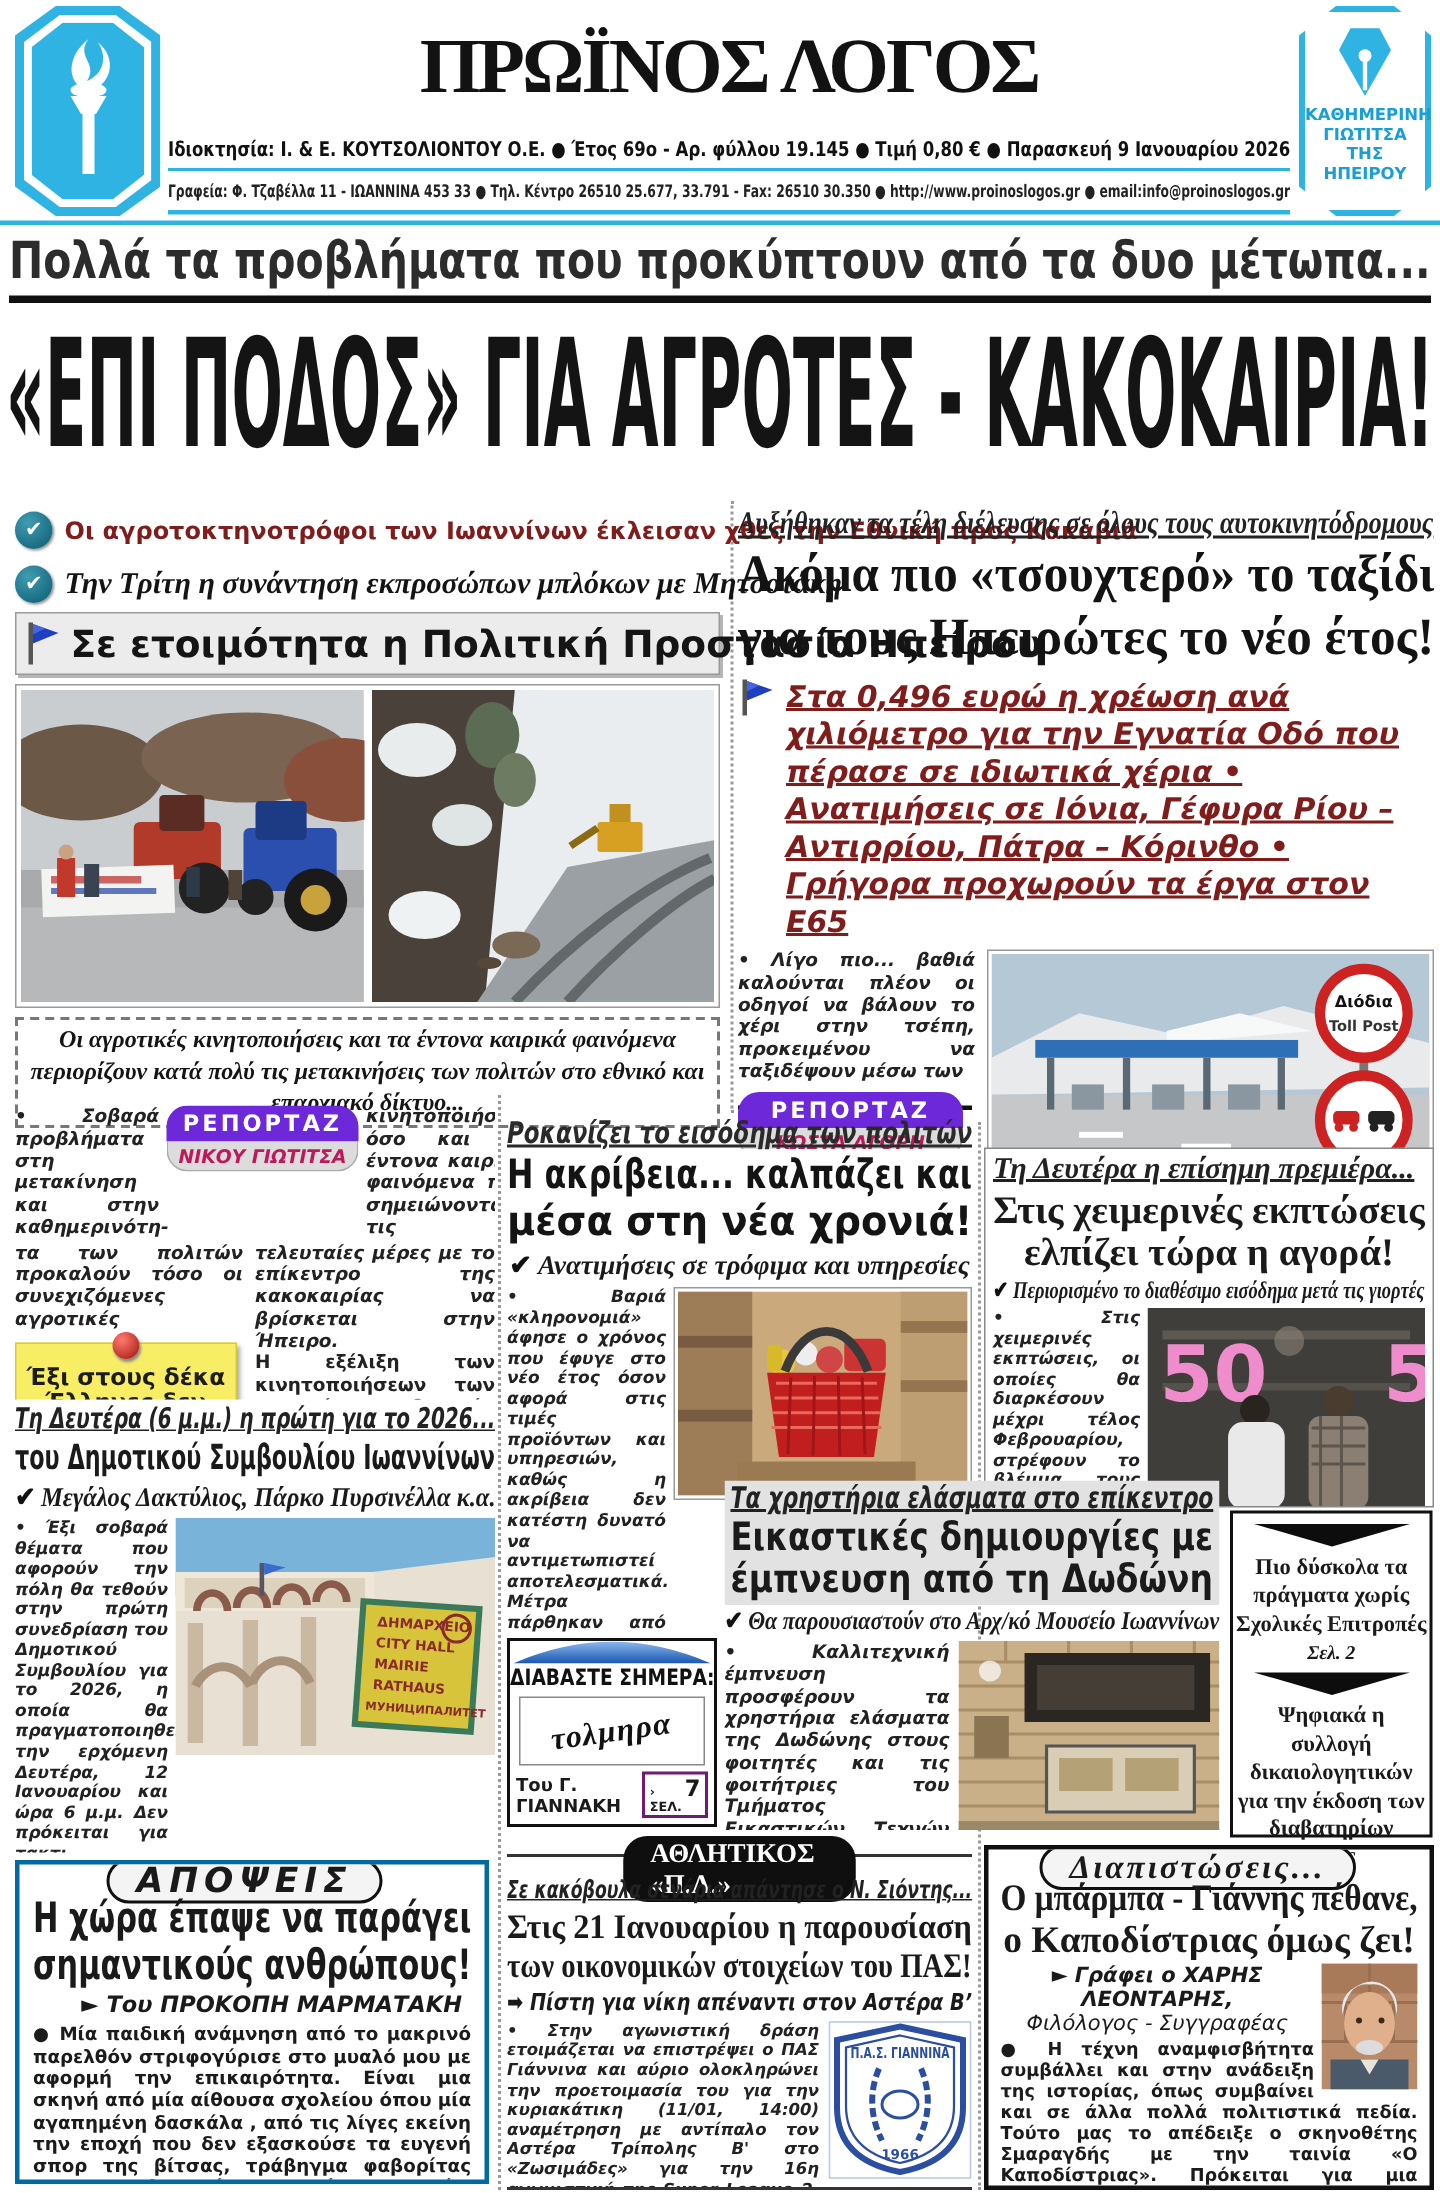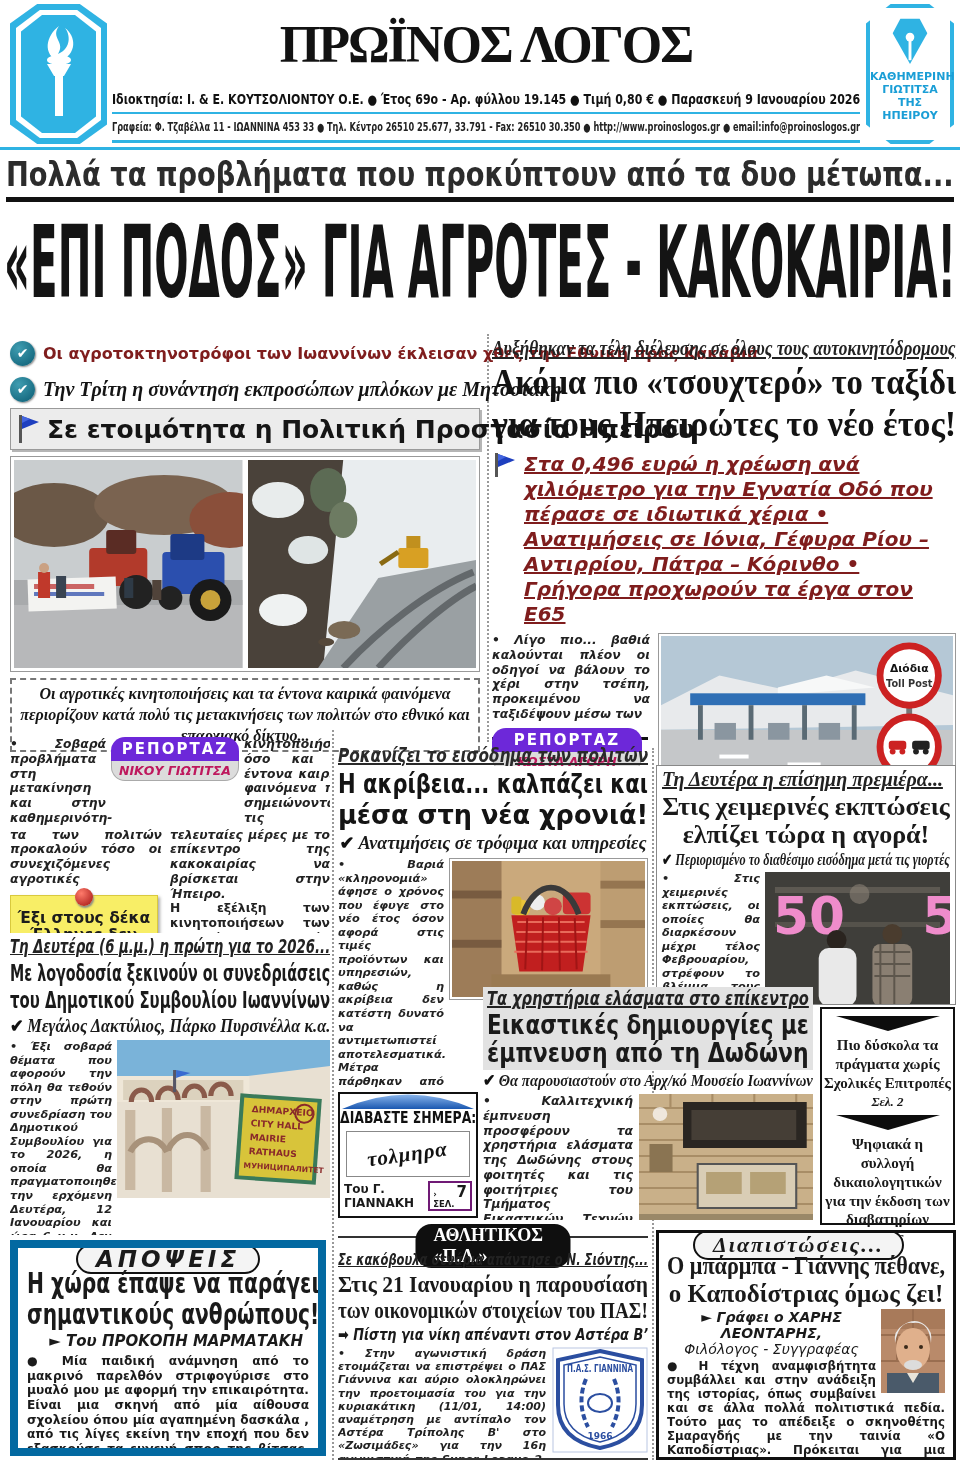--- a/index.html
+++ b/index.html
@@ -398,23 +398,20 @@
     <div class="serif" style="font-size:13px;font-weight:bold;font-style:italic;text-align:center;margin-top:2px;">Σελ. 2</div>
     <div class="chev"></div>
     <div class="serif" style="font-size:15px;font-weight:bold;text-align:center;line-height:1.25;">Ψηφιακά η συλλογή δικαιολογητικών για την έκδοση των διαβατηρίων</div>
     <div class="serif" style="font-size:13px;font-weight:bold;font-style:italic;text-align:center;margin-top:2px;">Σελ. 6</div>
   </div>
 
   <div class="abs" style="left:10px;top:935px;width:320px;height:300px;overflow:hidden;">
     <div class="fitwrap left" style="height:24px;line-height:22px;">
       <span class="fit kick" style="font-size: 19px; transform: scaleX(0.700219);">Τη Δευτέρα (6 μ.μ.) η πρώτη για το 2026...</span>
     </div>
-    <div class="fitwrap" style="height:28px;line-height:28px;">
-      <span class="fit" style="font-size: 23px; font-weight: bold; transform: scaleX(0.621359);">Με λογοδοσία ξεκινούν οι συνεδριάσεις</span>
-    </div>
     <div class="fitwrap" style="height:28px;line-height:26px;">
       <span class="fit" style="font-size: 23px; font-weight: bold; transform: scaleX(0.646465);">του Δημοτικού Συμβουλίου Ιωαννίνων</span>
     </div>
     <div class="fitwrap left" style="height:23px;line-height:22px;">
       <span class="fit checkline" style="font-size: 18px; transform: scaleX(0.909091);"><span class="checkmark">✔</span><span>Μεγάλος Δακτύλιος, Πάρκο Πυρσινέλλα κ.α.</span></span>
     </div>
     <div style="display:flex;gap:5px;margin-top:2px;">
       <div class="bt bt-sm" style="width:102px;flex:none;">• Έξι σοβαρά θέματα που αφορούν την πόλη θα τεθούν στην πρώτη συνεδρίαση του Δημοτικού Συμβουλίου για το 2026, η οποία θα πραγματοποιηθεί την ερχόμενη Δευτέρα, 12 Ιανουαρίου και ώρα 6 μ.μ. Δεν πρόκειται για τακτι-</div>
       <svg style="flex:1;height:158px;" viewBox="0 0 209 158" preserveAspectRatio="none">
         <rect width="209" height="158" fill="#e8e0d2"></rect>
@@ -436,21 +433,21 @@
           <text x="130" y="102" font-size="9" font-weight="bold" fill="#8a2a2a">MAIRIE</text>
           <text x="130" y="116" font-size="9" font-weight="bold" fill="#8a2a2a">RATHAUS</text>
           <text x="126" y="130" font-size="7.5" font-weight="bold" fill="#8a2a2a">МУНИЦИПАЛИТЕТ</text>
           <circle cx="182" cy="72" r="9" fill="none" stroke="#8a2a2a" stroke-width="2"></circle>
         </g>
       </svg>
     </div>
 
   </div>
 
-  <div class="abs" style="left:10px;top:1240px;width:316px;height:216px;border:8px solid #0369a1;box-sizing:border-box;padding:20px 9px 4px;overflow:hidden;">
+  <div class="abs" style="left:10px;top:1240px;width:316px;height:216px;border:3px solid #0369a1;box-sizing:border-box;padding:20px 9px 4px;overflow:hidden;">
     <div class="abs" style="top:-4px;left:58px;">
       <span class="pill-badge" style="font-size:23px;letter-spacing:4px;">ΑΠΟΨΕΙΣ</span>
     </div>
     <div class="fitwrap" style="height:32px;line-height:32px;">
       <span class="fit" style="font-size: 28px; font-weight: bold; transform: scaleX(0.724566);">Η χώρα έπαψε να παράγει</span>
     </div>
     <div class="fitwrap" style="height:32px;line-height:30px;">
       <span class="fit" style="font-size: 28px; font-weight: bold; transform: scaleX(0.720988);">σημαντικούς ανθρώπους!</span>
     </div>
     <div style="text-align:right;font-size:15px;font-weight:bold;font-style:italic;padding-right:6px;height:20px;">

